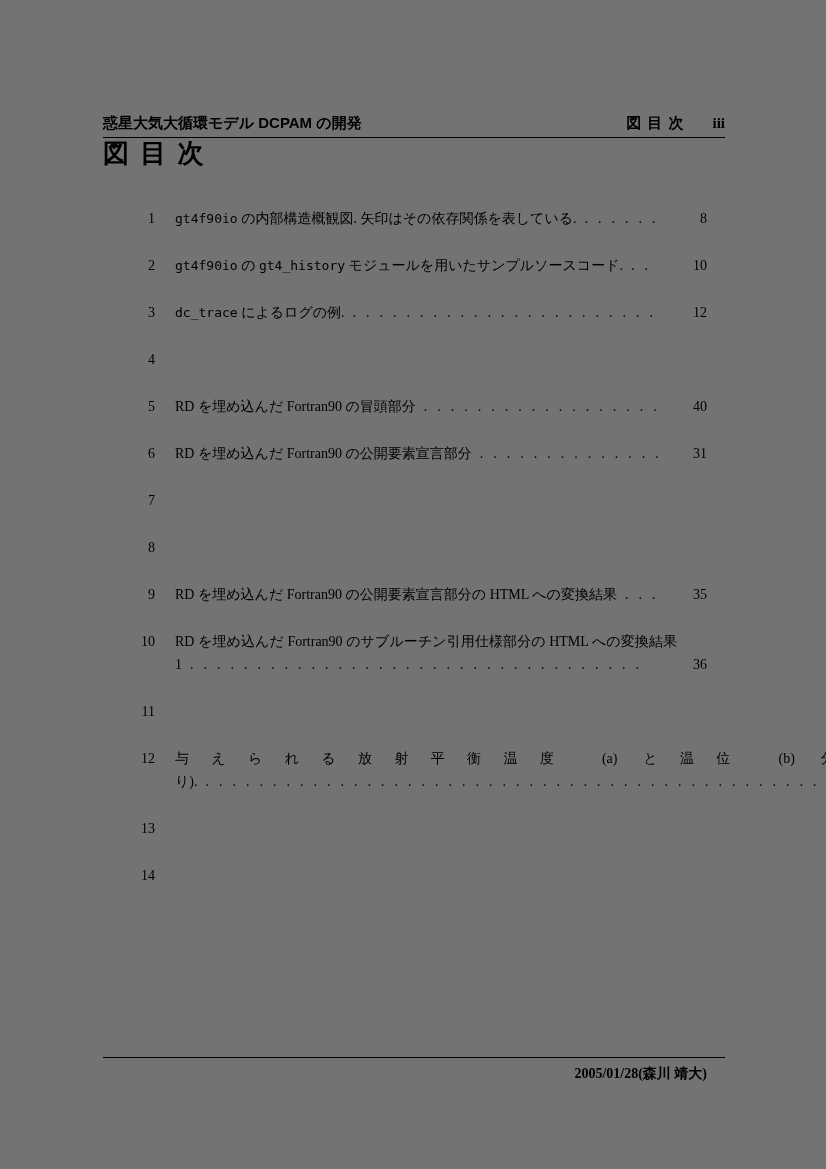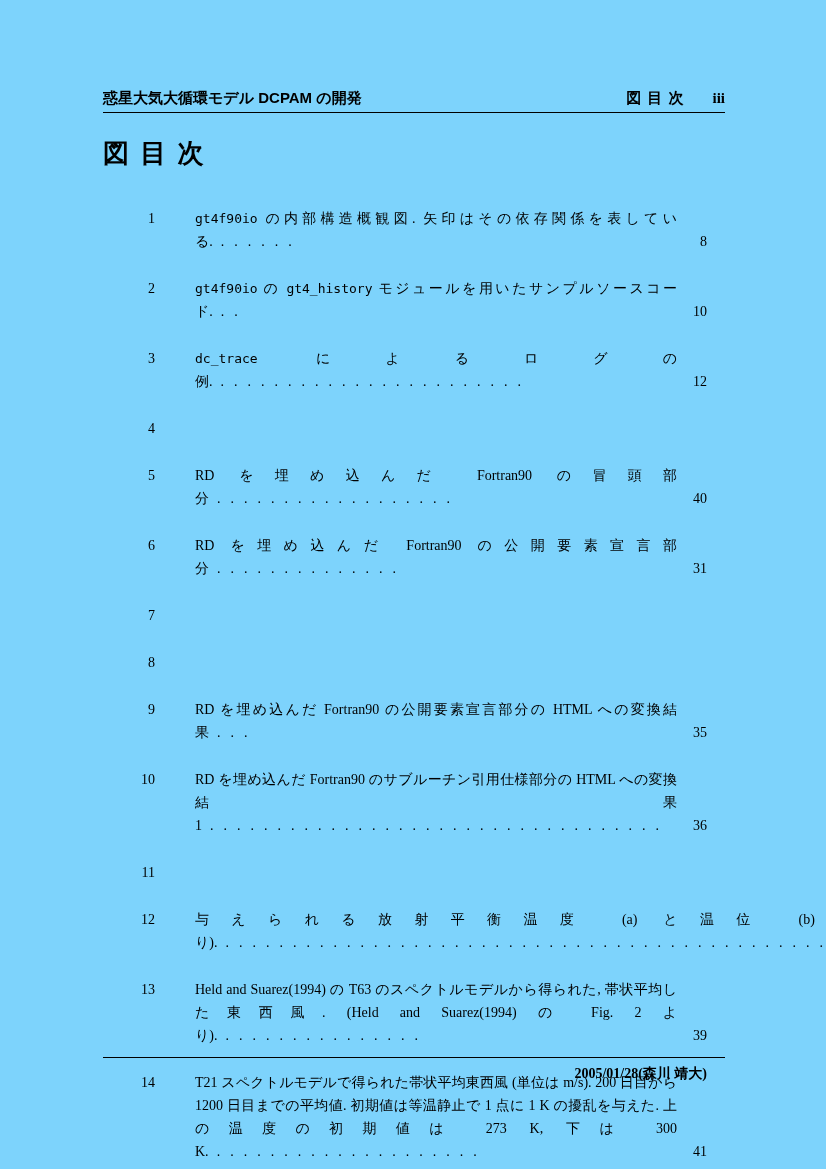--- a/index.html
+++ b/index.html
@@ -10,21 +10,21 @@
   body {
     width: 826px;
     height: 1169px;
     color: #000000;
     font-family: "Liberation Serif", "DejaVu Serif", serif;
   }
   .page {
     position: relative;
     width: 826px;
     height: 1169px;
-    background: #7dd3fc;
+    background: #737373;
     overflow: hidden;
   }
 
   
   .header {
     position: absolute;
     left: 103px;
     top: 89px;
     width: 622px;
     border-bottom: 1px solid #000;
@@ -37,20 +37,21 @@
     font-weight: bold;
     font-size: 15px;
     line-height: 18px;
     font-family: "Liberation Sans", "DejaVu Sans", sans-serif;
   }
   .h-right { display: inline-flex; align-items: baseline; }
   .h-sec { margin-right: 28px; letter-spacing: 1px; }
   .h-pagenum {
     font-family: "Liberation Serif", "DejaVu Serif", serif;
     font-size: 15px;
+    margin-top: 25px;
   }
 
   
   .title {
     position: absolute;
     left: 103px;
     top: 136px;
     margin: 0;
     font-size: 26px;
     font-weight: bold;
@@ -71,21 +72,21 @@
     display: flex;
     margin-bottom: 24px;
   }
   .entry-num {
     width: 52px;
     flex: none;
     text-align: right;
   }
   .entry-body {
     flex: 1 1 auto;
-    margin-left: 40px;
+    margin-left: 20px;
     position: relative;
     padding-right: 30px;
     text-align: justify;
   }
   .entry-caption { }
   .code {
     font-family: "DejaVu Sans Mono", "Liberation Mono", monospace;
     font-size: 13px;
   }
   .leader {
@@ -175,25 +176,23 @@
       </div>
       <div class="entry">
         <span class="entry-num">11</span>
       </div>
       <div class="entry">
         <span class="entry-num">12</span>
         <div class="entry-body"><span class="entry-caption"><span>与えられる放射平衡温度 (a) と温位 (b) 分布. (Held and Suarez(1994) の Fig. 1 より).</span></span><span class="leader">................................................................................</span></div>
       </div>
       <div class="entry">
         <span class="entry-num">13</span>
-        <div class="entry-body"><span class="entry-caption"><span>Held and Suarez(1994) の T63 のスペクトルモデルから得られた, 帯状平均した東西風. (Held and Suarez(1994) の Fig. 2 より).</span></span><span class="leader">...............</span><span class="entry-page">39</span></div>
       </div>
       <div class="entry">
         <span class="entry-num">14</span>
-        <div class="entry-body"><span class="entry-caption"><span>T21 スペクトルモデルで得られた帯状平均東西風 (単位は m/s). 200 日目から 1200 日目までの平均値. 初期値は等温静止で 1 点に 1 K の擾乱を与えた. 上の温度の初期値は 273 K, 下は 300 K.</span></span><span class="leader">....................</span><span class="entry-page">41</span></div>
       </div>
     </div>
 
   <div class="footer">
     <div class="footer-text">2005/01/28(森川 靖大)</div>
   </div>
 
 </div>
 
 </body></html>

